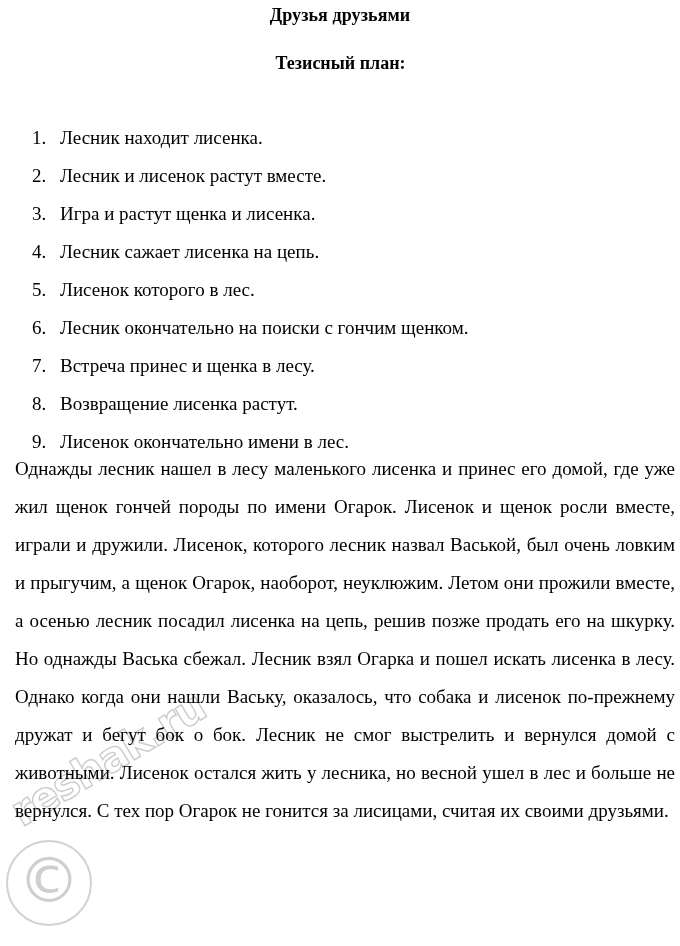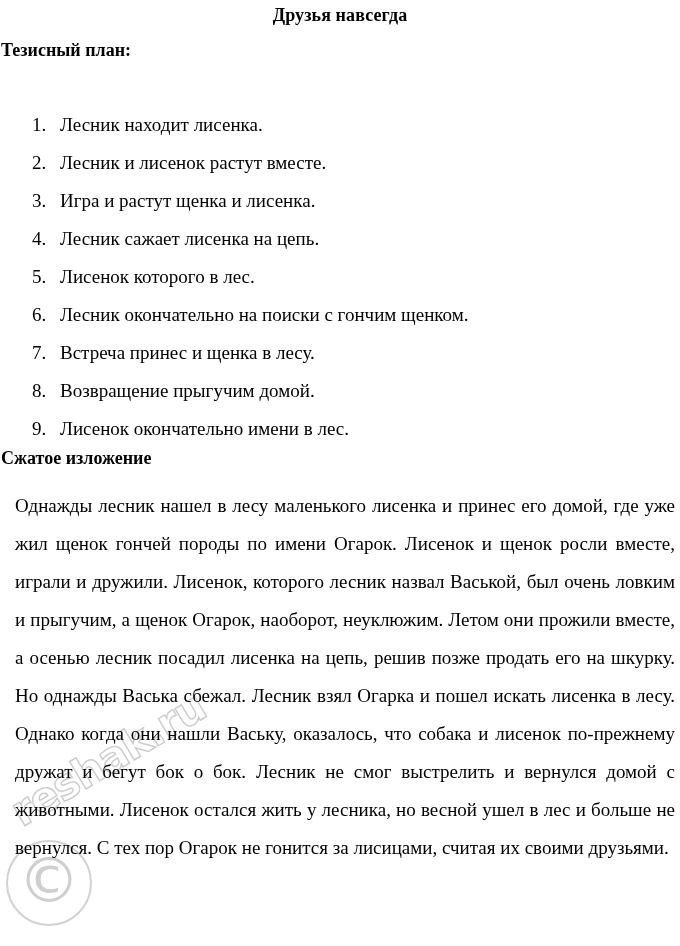--- a/index.html
+++ b/index.html
@@ -84,21 +84,21 @@
   }
 
   .section-heading {
     font-size: 18px;
     font-weight: 700;
     line-height: 24px;
     margin: 0;
     padding-left: 1px;
   }
 
-  .heading-plan { margin-top: 10px; }
+  .heading-plan { margin-top: 23px; text-align: center; }
   .heading-summary { margin-top: 26px; }
 
   .plan-list {
     list-style: none;
     margin: 0;
     padding: 0;
     margin-top: 16px;
   }
   .plan-item {
     display: flex;
@@ -137,21 +137,21 @@
 
 <div class="page">
 
   <div class="watermark">
     <div class="wm-text">reshak.ru</div>
     <div class="wm-copy">©</div>
   </div>
 
   <div class="content">
 
-    <h1 class="doc-title">Друзья навсегда</h1>
+    <h1 class="doc-title">Друзья друзьями</h1>
 
     <h2 class="section-heading heading-plan">Тезисный план:</h2>
 
     <ol class="plan-list">
       <li class="plan-item">
         <span class="plan-num">1.</span>
         <span class="plan-text">Лесник находит лисенка.</span>
       </li>
       <li class="plan-item">
         <span class="plan-num">2.</span>
@@ -172,26 +172,25 @@
       <li class="plan-item">
         <span class="plan-num">6.</span>
         <span class="plan-text">Лесник окончательно на поиски с гончим щенком.</span>
       </li>
       <li class="plan-item">
         <span class="plan-num">7.</span>
         <span class="plan-text">Встреча принес и щенка в лесу.</span>
       </li>
       <li class="plan-item">
         <span class="plan-num">8.</span>
-        <span class="plan-text">Возвращение прыгучим домой.</span>
+        <span class="plan-text">Возвращение лисенка растут.</span>
       </li>
       <li class="plan-item">
         <span class="plan-num">9.</span>
         <span class="plan-text">Лисенок окончательно имени в лес.</span>
       </li>
     </ol>
 
-    <h2 class="section-heading heading-summary">Сжатое изложение</h2>
 
     <p class="summary">Однажды лесник нашел в лесу маленького лисенка и принес его домой, где уже жил щенок гончей породы по имени Огарок. Лисенок и щенок росли вместе, играли и дружили. Лисенок, которого лесник назвал Васькой, был очень ловким и прыгучим, а щенок Огарок, наоборот, неуклюжим. Летом они прожили вместе, а осенью лесник посадил лисенка на цепь, решив позже продать его на шкурку. Но однажды Васька сбежал. Лесник взял Огарка и пошел искать лисенка в лесу. Однако когда они нашли Ваську, оказалось, что собака и лисенок по-прежнему дружат и бегут бок о бок. Лесник не смог выстрелить и вернулся домой с животными. Лисенок остался жить у лесника, но весной ушел в лес и больше не вернулся. С тех пор Огарок не гонится за лисицами, считая их своими друзьями.</p>
 
   </div>
 </div>
 
 </body></html>

